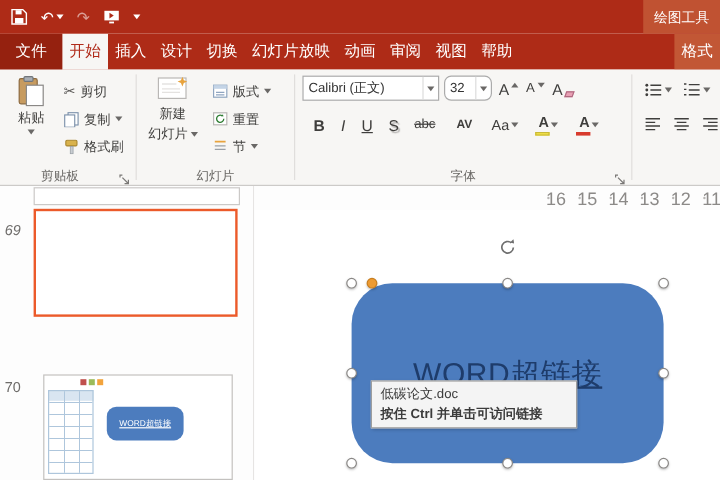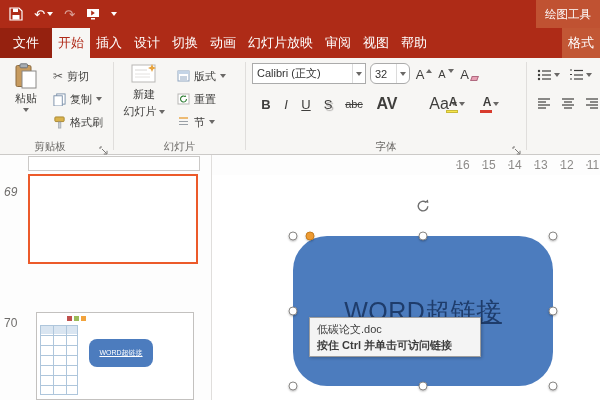--- a/index.html
+++ b/index.html
@@ -38,21 +38,21 @@
 
   
   .content{display:flex;height:245px;}
   .panel{position:relative;width:212px;background:#FDFDFD;border-right:1px solid #E0DEDC;}
   .slide-num{position:absolute;left:4px;font-size:12px;color:#6E6C6A;}
   .thumb{position:absolute;background:#fff;cursor:pointer;}
   .editor{position:relative;flex:1;background:#fff;}
 
   
   .ruler{position:relative;height:20px;background:#FDFDFD;}
-  .rnum{position:absolute;top:3px;width:16px;text-align:center;font-size:12px;color:#8C8A88;}
+  .rnum{position:absolute;top:3px;width:16px;text-align:center;font-size:15px;color:#8C8A88;}
   .rdot{position:absolute;top:9px;width:2px;height:2px;border-radius:50%;background:#B9B7B5;}
 
   
   .canvas{position:absolute;left:0;right:0;top:20px;bottom:0;background:#fff;}
   .shape{position:absolute;left:81px;top:61px;width:260px;height:150px;border-radius:34px;background:#4C7CBE;display:flex;align-items:center;justify-content:center;z-index:1;cursor:move;}
   .shape-text{font-size:25px;color:#1E3C6B;text-decoration:underline;letter-spacing:.5px;}
   .handle{position:absolute;width:9px;height:9px;border-radius:50%;background:#fff;border:1px solid #8A8886;box-shadow:0 1px 2px rgba(0,0,0,.25);transform:translate(-50%,-50%);z-index:3;cursor:pointer;}
   .handle-adjust{background:#ED9B33;border-color:#C87E1E;}
   .rotate{position:absolute;transform:translate(-50%,-50%);z-index:3;cursor:pointer;line-height:0;}
   .tooltip{position:absolute;left:97px;top:142px;width:172px;background:#F4F4F4;border:1px solid #9E9E9E;box-shadow:1px 1px 3px rgba(0,0,0,.25);padding:3px 7px;z-index:5;font-size:11px;color:#3C3C3C;line-height:16px;}
@@ -112,24 +112,24 @@
     <div class="tab">
         <span>插入</span>
       </div>
     <div class="tab">
         <span>设计</span>
       </div>
     <div class="tab">
         <span>切换</span>
       </div>
     <div class="tab">
+        <span>幻灯片放映</span>
+      </div>
+    <div class="tab">
         <span>动画</span>
-      </div>
-    <div class="tab">
-        <span>幻灯片放映</span>
       </div>
     <div class="tab">
         <span>审阅</span>
       </div>
     <div class="tab">
         <span>视图</span>
       </div>
     <div class="tab">
         <span>帮助</span>
       </div>
@@ -254,24 +254,24 @@
       </div>
     <div class="fbtn" style="left:296px;width:20px;text-decoration:underline;font-size:13px;">
         <span>U</span>
       </div>
     <div class="fbtn" style="left:318px;width:20px;font-size:13px;text-shadow:1.5px 1.5px 1px #B0AEAC;">
         <span>S</span>
       </div>
     <div class="fbtn" style="left:340px;width:28px;font-size:11px;text-decoration:line-through;">
         <span>abc</span>
       </div>
-    <div class="fbtn" style="left:374px;width:26px;font-size:16px;font-weight:700;">
+    <div class="fbtn" style="left:374px;width:26px;font-size:10px;font-weight:700;">
         <span>AV</span>
       </div>
-    <div class="fbtn" style="left:428px;width:30px;font-size:16px;text-align:right;">
+    <div class="fbtn" style="left:406px;width:30px;font-size:12px;text-align:right;">
       <span>Aa</span>
         <span class="caret" style="color:#6A6866;"></span>
     </div>
     <div class="fbtn" style="left:442px;width:30px;font-size:12px;font-weight:700;">
       <span style="position:relative;top:-2px;">A</span>
       <span class="bar" style="left:4px;background:#F7E64A;border:1px solid #C9B937;"></span>
       <span class="caret" style="color:#6A6866;"></span>
     </div>
     <div class="fbtn" style="left:476px;width:30px;font-size:12px;font-weight:700;">
       <span style="position:relative;top:-2px;">A</span>

